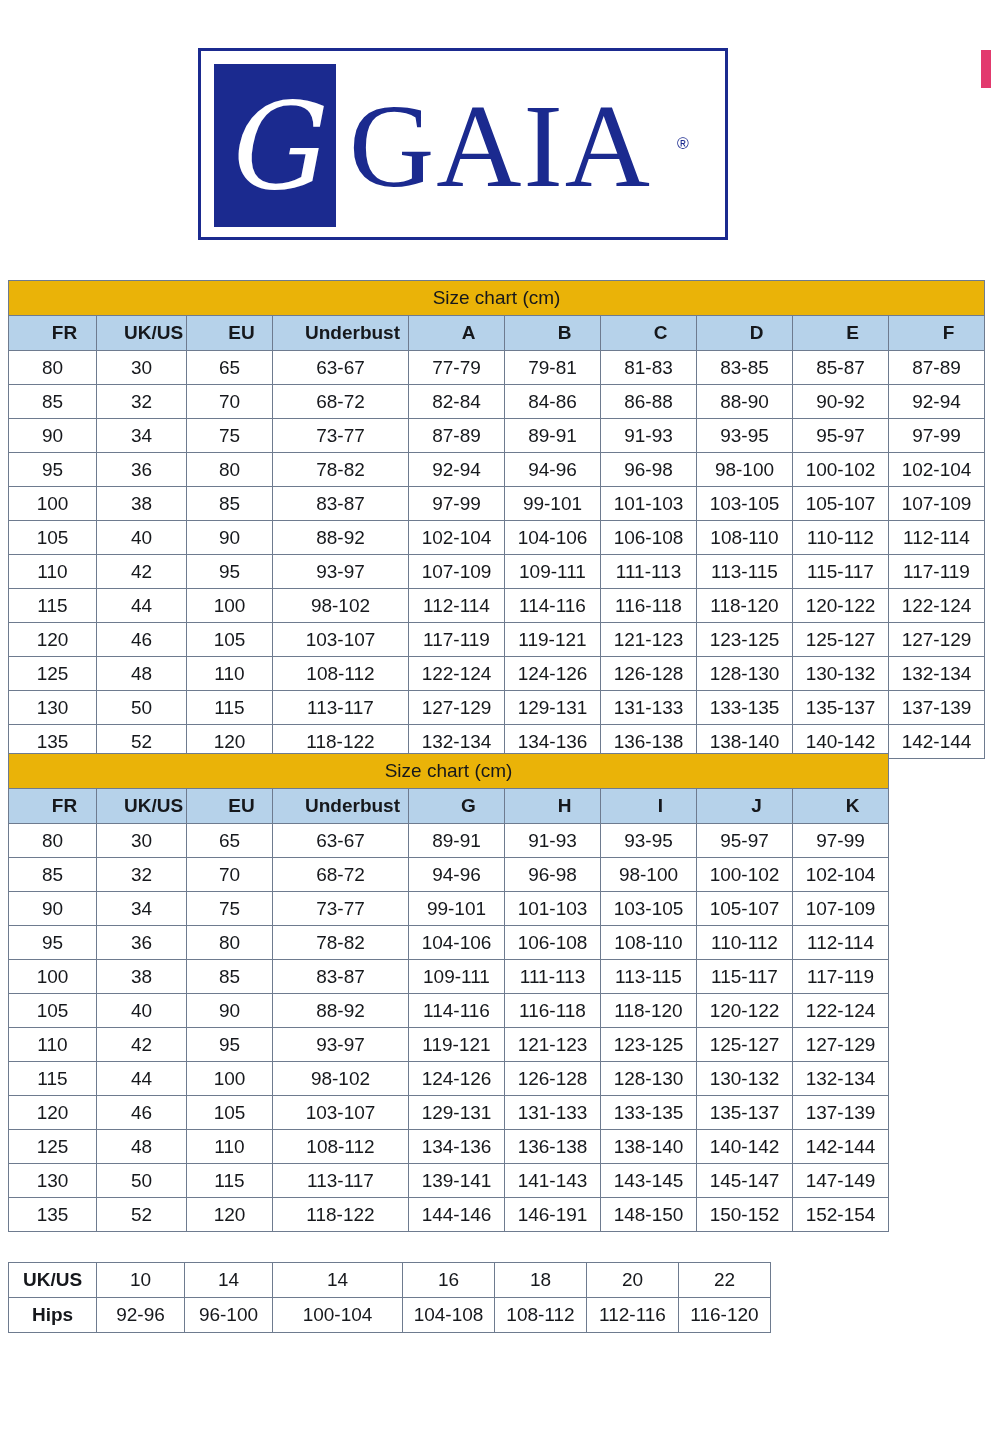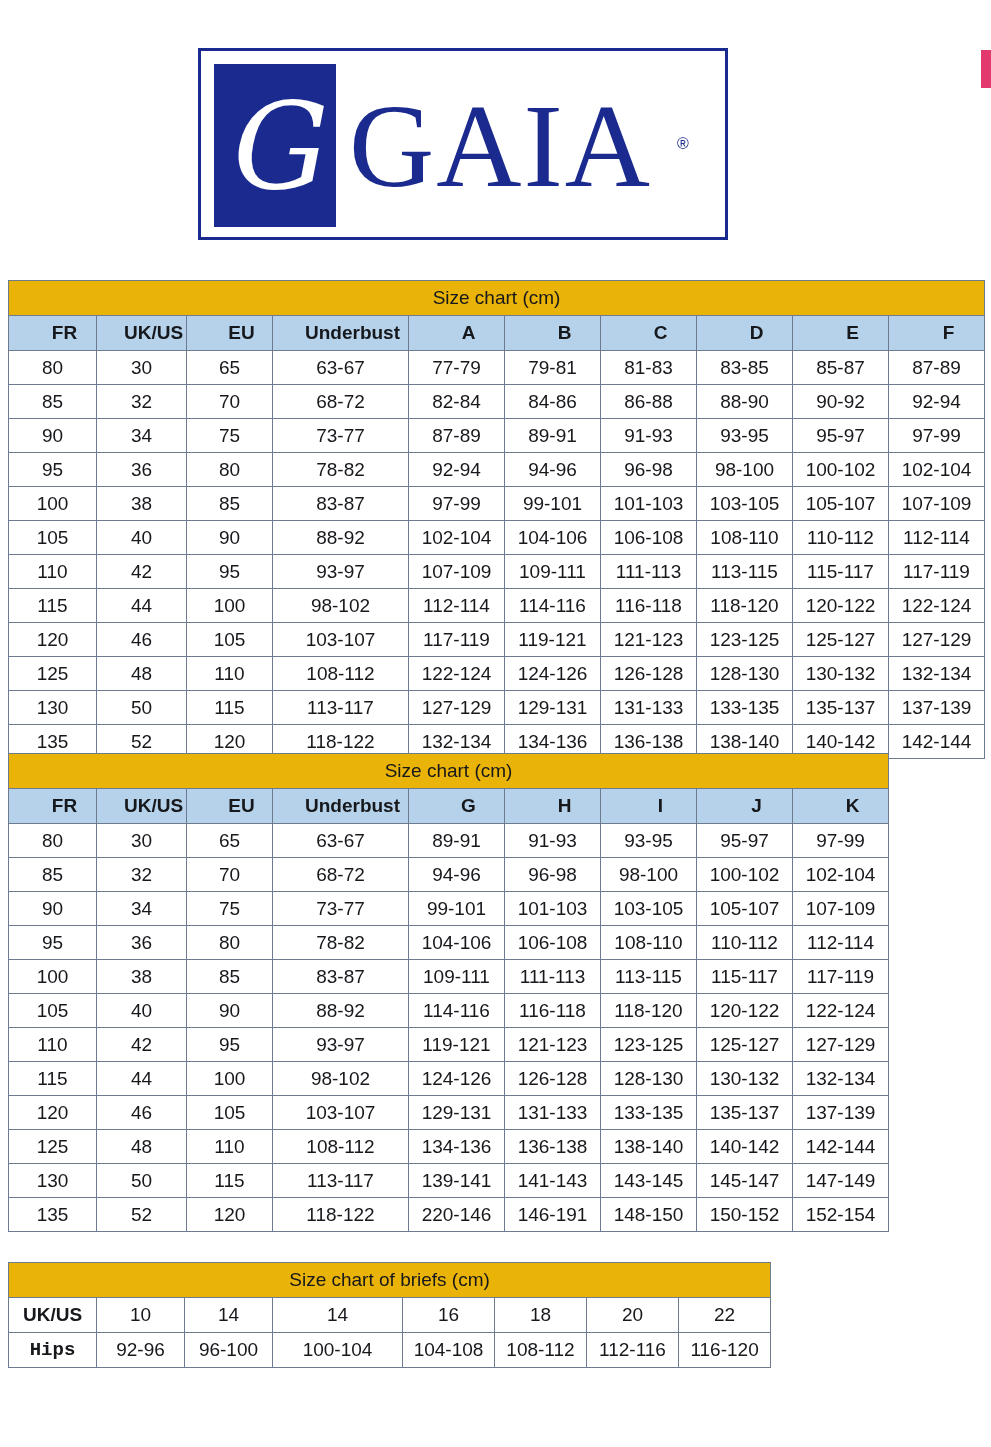--- a/index.html
+++ b/index.html
@@ -458,57 +458,54 @@
           <td>141-143</td>
           <td>143-145</td>
           <td>145-147</td>
           <td>147-149</td>
         </tr>
         <tr>
           <td>135</td>
           <td>52</td>
           <td>120</td>
           <td>118-122</td>
-          <td>220-146</td>
+          <td>144-146</td>
           <td>146-191</td>
           <td>148-150</td>
           <td>150-152</td>
           <td>152-154</td>
         </tr>
       </tbody>
     </table>
     <table class="chart" id="table-c">
       <colgroup>
         <col style="width: 88px;">
         <col style="width: 88px;">
         <col style="width: 88px;">
         <col style="width: 130px;">
         <col style="width: 92px;">
         <col style="width: 92px;">
         <col style="width: 92px;">
         <col style="width: 92px;">
       </colgroup>
       <thead>
-        <tr class="title-row">
-          <th colspan="8">Size chart of briefs (cm)</th>
-        </tr>
       </thead>
       <tbody>
         <tr>
           <td style="font-weight: bold;">UK/US</td>
           <td>10</td>
           <td>14</td>
           <td>14</td>
           <td>16</td>
           <td>18</td>
           <td>20</td>
           <td>22</td>
         </tr>
         <tr>
-          <td style="font-weight: bold; font-family: Liberation Mono, monospace;">Hips</td>
+          <td style="font-weight: bold;">Hips</td>
           <td>92-96</td>
           <td>96-100</td>
           <td>100-104</td>
           <td>104-108</td>
           <td>108-112</td>
           <td>112-116</td>
           <td>116-120</td>
         </tr>
       </tbody>
     </table>

